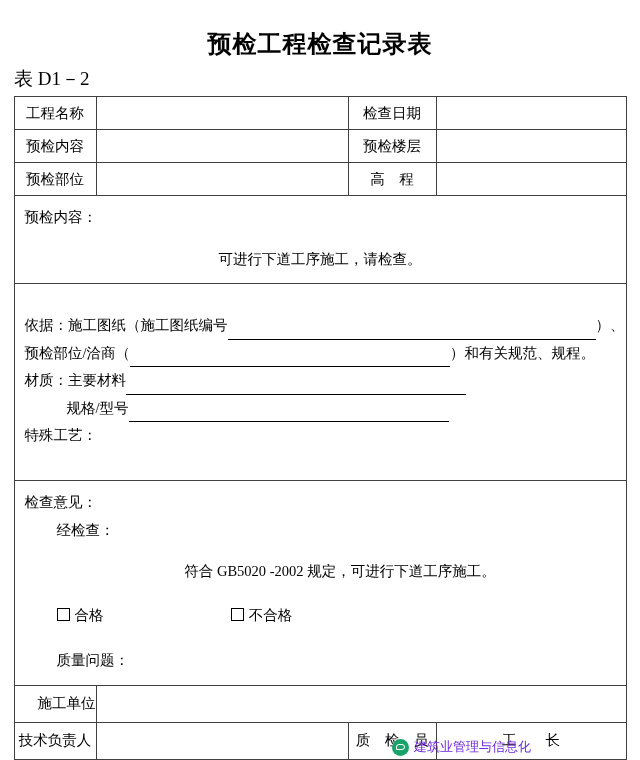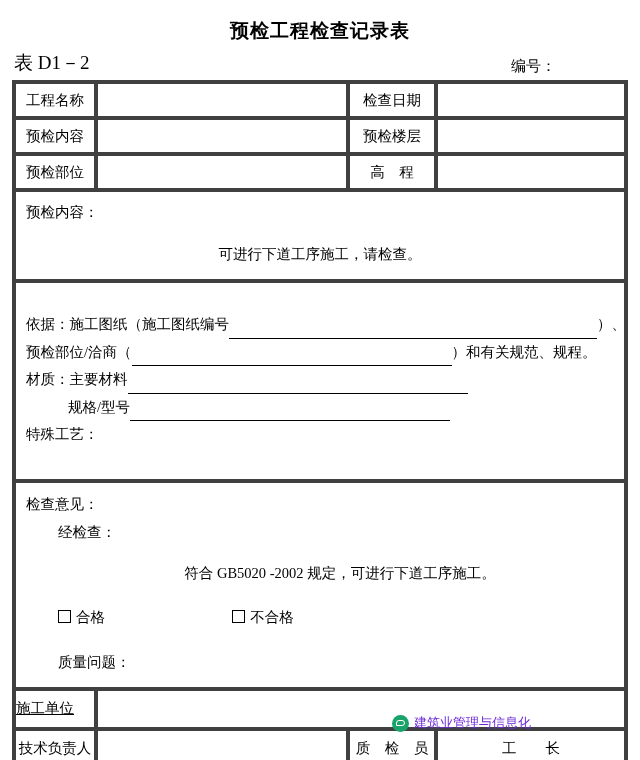--- a/index.html
+++ b/index.html
@@ -16,26 +16,27 @@
     overflow: hidden;
   }
   .page {
     width: 640px;
     height: 760px;
     position: relative;
     box-sizing: border-box;
   }
   .title {
     text-align: center;
-    font-size: 19px;
+    font-size: 24px;
     font-weight: bold;
     letter-spacing: 1px;
-    padding-top: 18px;
+    padding-top: 4px;
     padding-bottom: 6px;
     font-family: "Liberation Serif", "DejaVu Serif", serif;
+    margin-top: 24px;
   }
   .subrow {
     display: flex;
     justify-content: space-between;
     align-items: flex-end;
     padding: 0 14px 4px 14px;
     font-size: 14.5px;
   }
   .subrow .left {
     font-size: 19px;
@@ -44,21 +45,21 @@
     font-size: 15px;
     padding-right: 70px;
   }
   table.form {
     border-collapse: collapse;
     width: 612px;
     margin: 0 auto;
     table-layout: fixed;
   }
   table.form td {
-    border: 4px solid #404040;
+    border: 1px solid #404040;
     padding: 0;
     vertical-align: middle;
     font-size: 14.5px;
   }
   td.lbl {
     text-align: center;
     height: 32px;
   }
   td.lbl.spread {
     letter-spacing: 0px;
@@ -68,21 +69,20 @@
     height: 32px;
   }
   .cell-block {
     padding: 8px 10px 10px 10px;
     line-height: 1.9;
     font-size: 14.5px;
   }
   .content-cell {
     height: 86px;
     vertical-align: top;
-    font-family: Liberation Mono, monospace;
   }
   .content-title {
     font-size: 14.5px;
   }
   .content-centered {
     text-align: center;
     padding-top: 14px;
     font-size: 14.5px;
   }
   .basis-cell {
@@ -125,23 +125,22 @@
   }
   .check-gap {
     display: inline-block;
     width: 120px;
   }
   .quality {
     padding-top: 18px;
     padding-left: 32px;
   }
   td.unit-lbl {
-    text-align: left;
+    text-align: right;
     height: 36px;
-    text-decoration: underline;
   }
   td.sign-lbl {
     text-align: center;
     height: 36px;
   }
   .wm {
     position: absolute;
     left: 392px;
     top: 714px;
     display: flex;
@@ -174,21 +173,20 @@
 </style>
 </head>
 <body>
 
 <div class="page">
 
   <div class="title">预检工程检查记录表</div>
 
   <div class="subrow">
     <div class="left">表 D1－2</div>
-    <div class="right">编号：</div>
   </div>
 
   <table class="form">
     <colgroup>
       <col style="width:82px">
       <col style="width:252px">
       <col style="width:88px">
       <col style="width:190px">
     </colgroup>
     <tbody>

